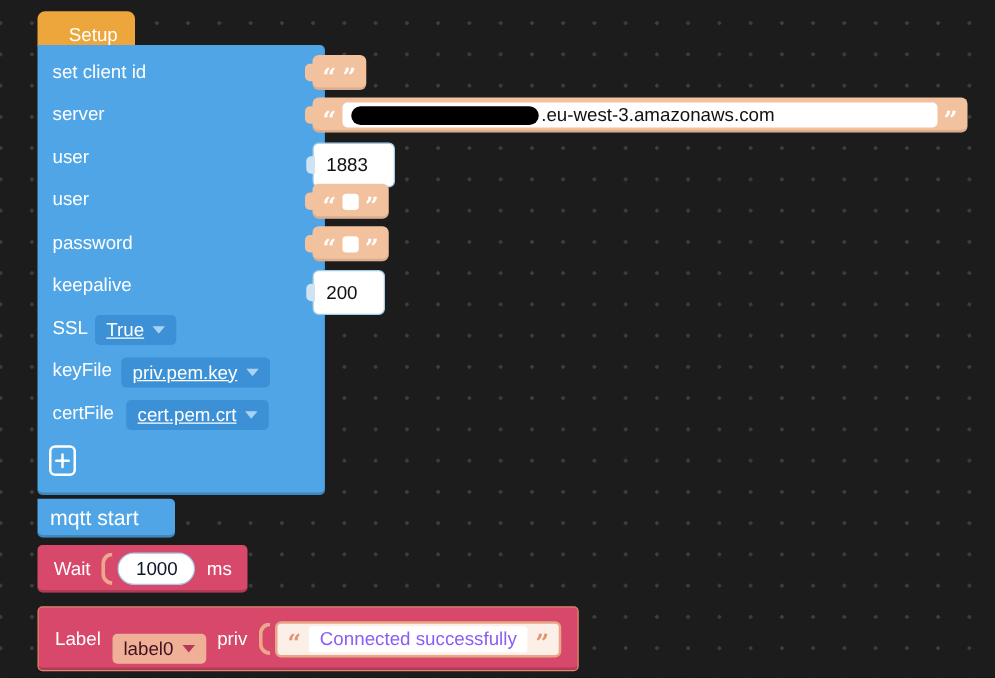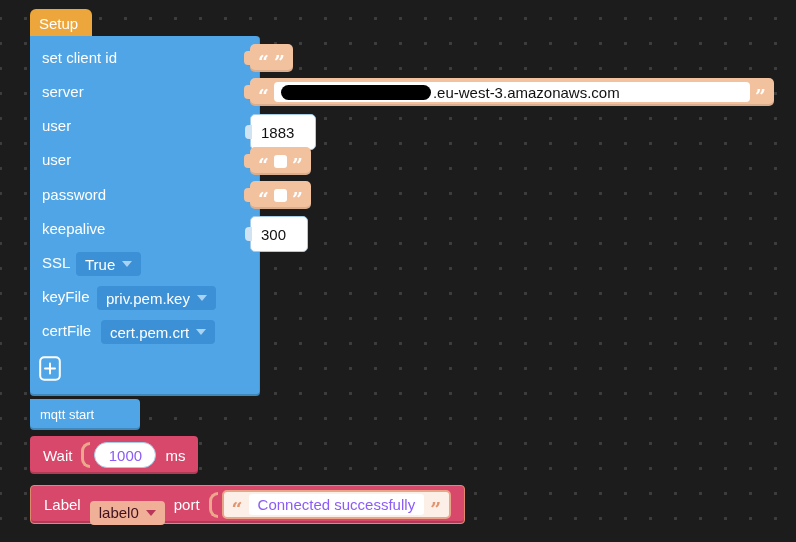--- a/index.html
+++ b/index.html
@@ -11,22 +11,22 @@
     background-color:#1c1c1c;
     background-image: radial-gradient(circle, #3d3d3d 1.4px, transparent 1.6px);
     background-size:25px 25px;
     background-position:13px 6px;
   }
 
   
   .setup-tab {
     position:absolute; left:30px; top:9px; height:28px;
     background:#ECA63B; border-radius:6px 6px 0 0;
-    color:#fff; font-size:15px; display:flex; align-items:center;
-    padding:0 14px 0 9px;
+    color:#fff; font-size:15px; display:flex; align-items:flex-end;
+    padding:0 14px 0 25px;
   }
   .setup-body {
     position:absolute; left:30px; top:36px; width:230px; height:360px;
     background:#4FA5E5; border-radius:0 4px 4px 4px;
     box-shadow: inset 0 -2px 0 rgba(0,0,0,.18), inset -1px 0 0 rgba(0,0,0,.08);
   }
   .row-label { position:absolute; left:42px; color:#fff; font-size:15px; line-height:18px; white-space:nowrap; }
 
   
   .str-block {
@@ -49,48 +49,48 @@
     font-size:15px; color:#111;
   }
   .notch { position:absolute; left:-6px; top:50%; transform:translateY(-50%); width:7px; height:14px; border-radius:4px 0 0 4px; }
   .salmon-notch { background:#F2C19E; }
   .num-notch { background:#CFE3F2; }
 
   .chip {
     display:flex; align-items:center; gap:7px; height:24px; padding:0 9px;
     border-radius:4px; font-size:15px; white-space:nowrap;
   }
-  .blue-chip { position:absolute; background:#3B90D6; color:#fff; }
+  .blue-chip { position:absolute; background:#3B90D6; color:#fff;text-decoration:underline; }
   .red-chip { background:#EFB097; color:#40121f;margin-top:16px; }
   .tri { width:0; height:0; border-left:5px solid transparent; border-right:5px solid transparent; }
   .blue-tri { border-top:6px solid #A9D3F2; }
   .red-tri { border-top:6px solid #B8365A; }
 
   .add-btn { position:absolute; left:38px; top:355px; width:24px; height:27px; display:flex; align-items:center; justify-content:center; cursor:pointer; }
 
   .mqtt-block {
     position:absolute; left:30px; top:399px; width:110px; height:31px;
-    background:#4FA5E5; border-radius:0 4px 4px 4px; color:#fff; font-size:13px;
+    background:#4FA5E5; border-radius:0 4px 4px 4px; color:#fff; font-size:17px;
     display:flex; align-items:center; padding-left:10px;
     box-shadow: inset 0 -2px 0 rgba(0,0,0,.18);
     text-align: right;
   }
 
   .cmd-block {
     position:absolute; left:30px; height:38px; background:#D7486B; border-radius:4px;
     display:inline-flex; align-items:center; gap:9px; padding:0 13px; color:#fff; font-size:15px;
     box-shadow: inset 0 -2px 0 rgba(0,0,0,.18);
   }
-  .label-outline { border:1px solid #E08A6C; height:39px; }
+  .label-outline { border:1px solid #E08A6C; height:52px; }
 
   .socket { width:9px; height:26px; border:3px solid #ECA88C; border-right:none; border-radius:12px 0 0 12px; margin-right:-5px; }
   .num-pill {
     background:#fff; border:1.5px solid #A5CBE6; border-radius:13px; height:26px;
     min-width:62px; display:flex; align-items:center; justify-content:center;
-    color:#8b5cf6; padding:0 10px; font-size:15px;
+    color:#0f172a; padding:0 10px; font-size:15px;
   }
 
   .msg-block {
     display:flex; align-items:center; gap:6px; background:#FBEFE7;
     border:2px solid #E9A587; border-radius:5px; height:29px; padding:0 8px;
   }
   .msg-field { background:#fff; border-radius:3px; height:21px; display:flex; align-items:center; padding:0 9px; color:#8b5cf6; font-size:15px; white-space:nowrap; }
 
   .wtext { white-space:nowrap; }
 </style>
@@ -164,41 +164,41 @@
 
   <div class="str-block" style="left:250px; top:181px;">
     <span class="notch salmon-notch"></span>
     <span class="q">“</span>
     <span class="empty-field"></span>
     <span class="q">”</span>
   </div>
 
   <div class="num-block" style="left:250px; top:216px; width:58px;">
     <span class="notch num-notch"></span>
-    <span>300</span>
+    <span>200</span>
   </div>
 
   <div class="mqtt-block">
     <span>mqtt start</span>
   </div>
 
   <div class="cmd-block" style="top:436px;">
     <span class="wtext">Wait</span>
     <span class="socket"></span>
     <span class="num-pill">1000</span>
     <span class="wtext">ms</span>
   </div>
 
   <div class="cmd-block label-outline" style="top:485px;">
     <span class="wtext">Label</span>
     <span class="chip red-chip">
       <span>label0</span>
       <span class="tri red-tri"></span>
     </span>
-    <span class="wtext">port</span>
+    <span class="wtext">priv</span>
     <span class="socket"></span>
     <span class="msg-block">
       <span class="q salmon-q">“</span>
       <span class="msg-field">Connected successfully</span>
       <span class="q salmon-q">”</span>
     </span>
   </div>
 
 </div>
 

